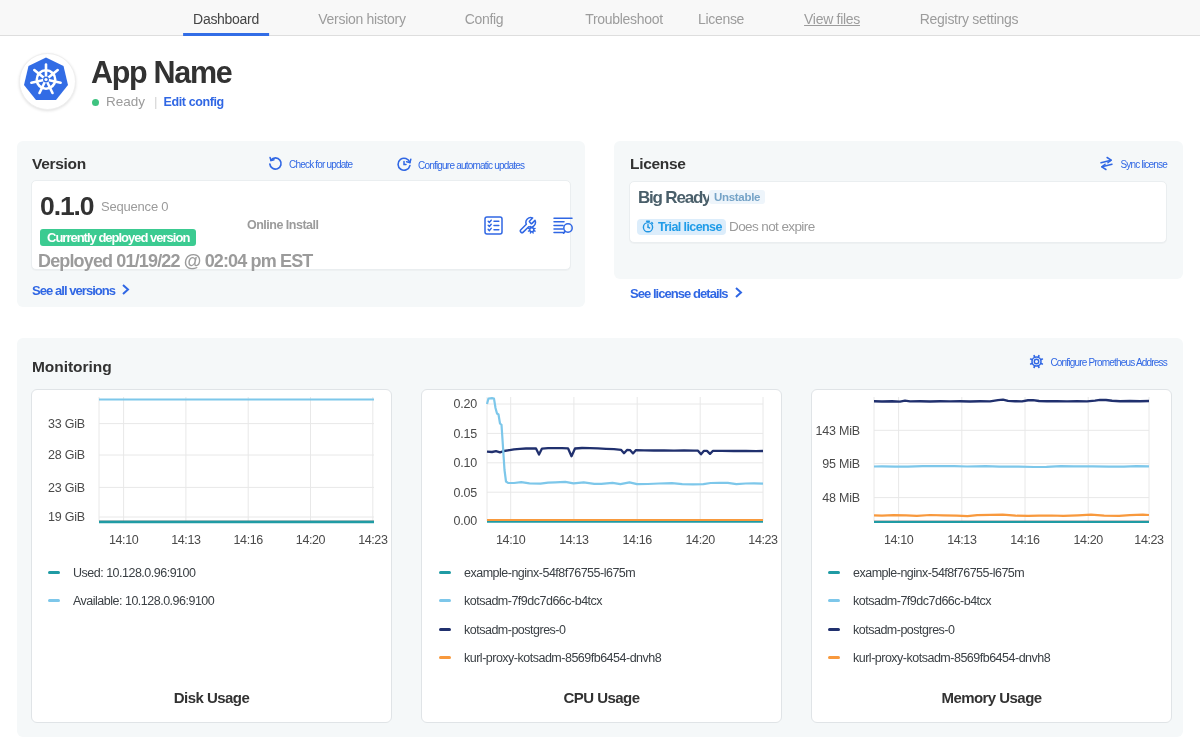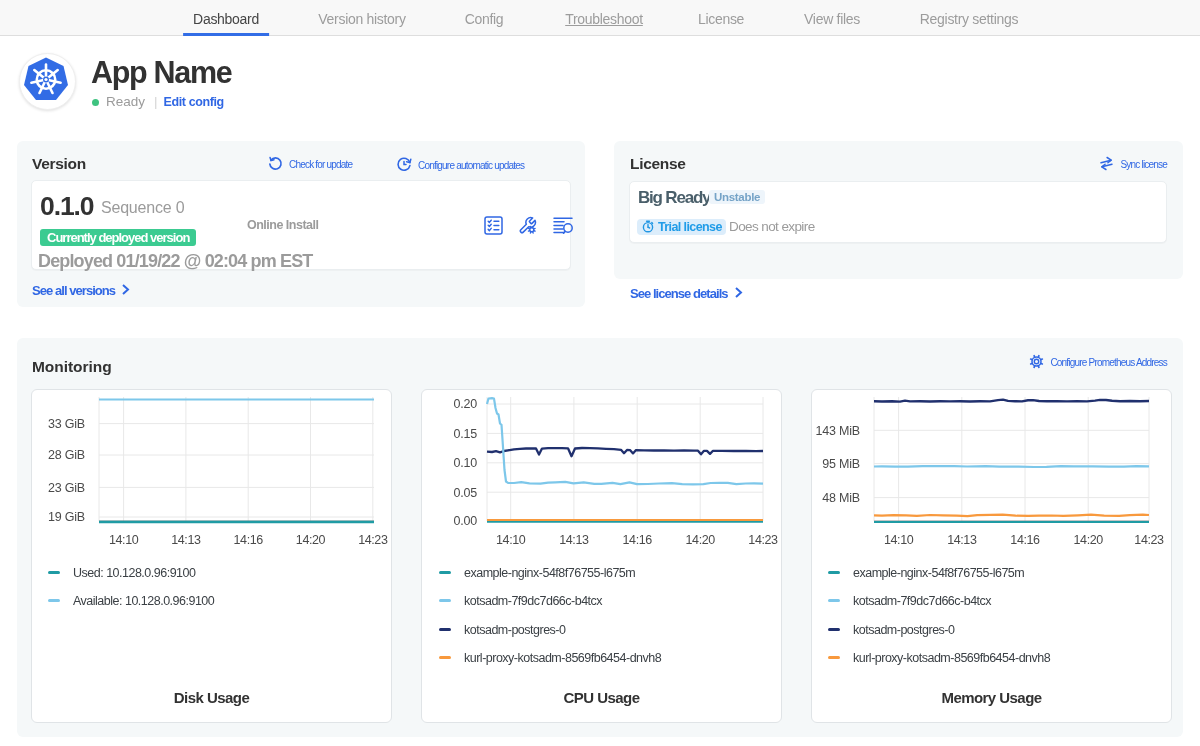--- a/index.html
+++ b/index.html
@@ -17,21 +17,21 @@
 a.blue { color:#3067e4; font-weight:bold; text-decoration:none; }
 .card { position:absolute; background:#f5f8f9; border-radius:6px; }
 #card-version { left:17px; top:141px; width:568px; height:166px; }
 #card-license { left:614px; top:141px; width:569px; height:138px; }
 #card-mon { left:17px; top:338px; width:1166px; height:399px; }
 .card-title { position:absolute; font-size:15.5px; font-weight:bold; color:#323232; letter-spacing:-0.3px; }
 .inner { position:absolute; background:#fff; border:1px solid #eaeef0; border-radius:5px; box-shadow:0 1px 1px rgba(0,0,0,0.03); }
 .toplink { position:absolute; font-size:10px; font-weight:normal; letter-spacing:-0.8px; color:#3067e4; white-space:nowrap; height:16px; line-height:16px; }
 .toplink svg { vertical-align:-3px; margin-right:6px; }
 .vnum { position:absolute; left:23px; top:50px; font-size:26.5px; font-weight:bold; color:#323232; letter-spacing:-1.1px; }
-.seq { position:absolute; left:84px; top:58px; font-size:16px; color:#9b9b9b; letter-spacing:-0.2px; }
+.seq { position:absolute; left:84px; top:58px; font-size:13px; color:#9b9b9b; letter-spacing:-0.2px; }
 .pill-green { position:absolute; left:23px; top:88px; height:17px; line-height:17px; padding:0 7px; background:#3bcb91; color:#fff; font-size:13px; font-weight:bold; letter-spacing:-1px; border-radius:3px; }
 .deployed { position:absolute; left:21px; top:110px; font-size:18px; font-weight:600; color:#9b9b9b; letter-spacing:-0.85px; }
 .online { position:absolute; left:230px; top:77px; font-size:12.5px; font-weight:bold; color:#9b9b9b; letter-spacing:-0.5px; }
 .vicons { position:absolute; left:467px; top:75px; }
 .vicons svg { margin-right:11px; }
 .seelink { position:absolute; font-size:13px; font-weight:bold; color:#3067e4; letter-spacing:-0.95px; }
 .bigbank { position:absolute; left:24px; top:47px; font-size:17px; font-weight:bold; color:#4a5f6a; letter-spacing:-1.2px; }
 .pill-unstable { position:absolute; left:95px; top:49px; height:14px; line-height:14px; padding:0 5px; background:#eef5fb; color:#75a3c7; font-size:11.5px; font-weight:600; letter-spacing:-0.3px; border-radius:3px; }
 .pill-trial { position:absolute; left:23px; top:78px; height:16px; line-height:16px; padding:0 4px 0 5px; background:#dcedfb; color:#209ce8; font-size:12.5px; font-weight:bold; letter-spacing:-0.6px; border-radius:4px; }
 .pill-trial svg { vertical-align:-2px; margin-right:4px; }
@@ -43,23 +43,23 @@
 .ptitle { position:absolute; left:0; width:100%; text-align:center; font-size:15px; font-weight:bold; color:#323232; letter-spacing:-0.55px; }
 .chev { stroke:#3067e4; stroke-width:2; fill:none; }
 </style>
 </head>
 <body>
 
 <div class="nav">
   <span class="tab active" style="left:226px;">Dashboard<span class="ul"></span></span>
   <span class="tab" style="left:362px;">Version history</span>
   <span class="tab" style="left:484px;">Config</span>
-  <span class="tab" style="left:604px;text-decoration:underline;">Troubleshoot</span>
+  <span class="tab" style="left:624px;">Troubleshoot</span>
   <span class="tab" style="left:721px;">License</span>
-  <span class="tab" style="left:832px;">View files</span>
+  <span class="tab" style="left:832px;text-decoration:underline;">View files</span>
   <span class="tab" style="left:969px;">Registry settings</span>
 </div>
 
 <div class="hdr-logo">
   <svg width="52" height="52" viewBox="0 0 52 52">
     <polygon points="26,3.5 43.5,12 48,31 36,46 16,46 4,31 8.5,12" fill="#326ce5"></polygon>
     <g stroke="#fff" stroke-width="2.6" stroke-linecap="round">
       <circle cx="26" cy="25.5" r="9.2" fill="none"></circle>
       <line x1="26" y1="25.5" x2="26" y2="10.5"></line>
       <line x1="26" y1="25.5" x2="37.7" y2="16.1"></line>

